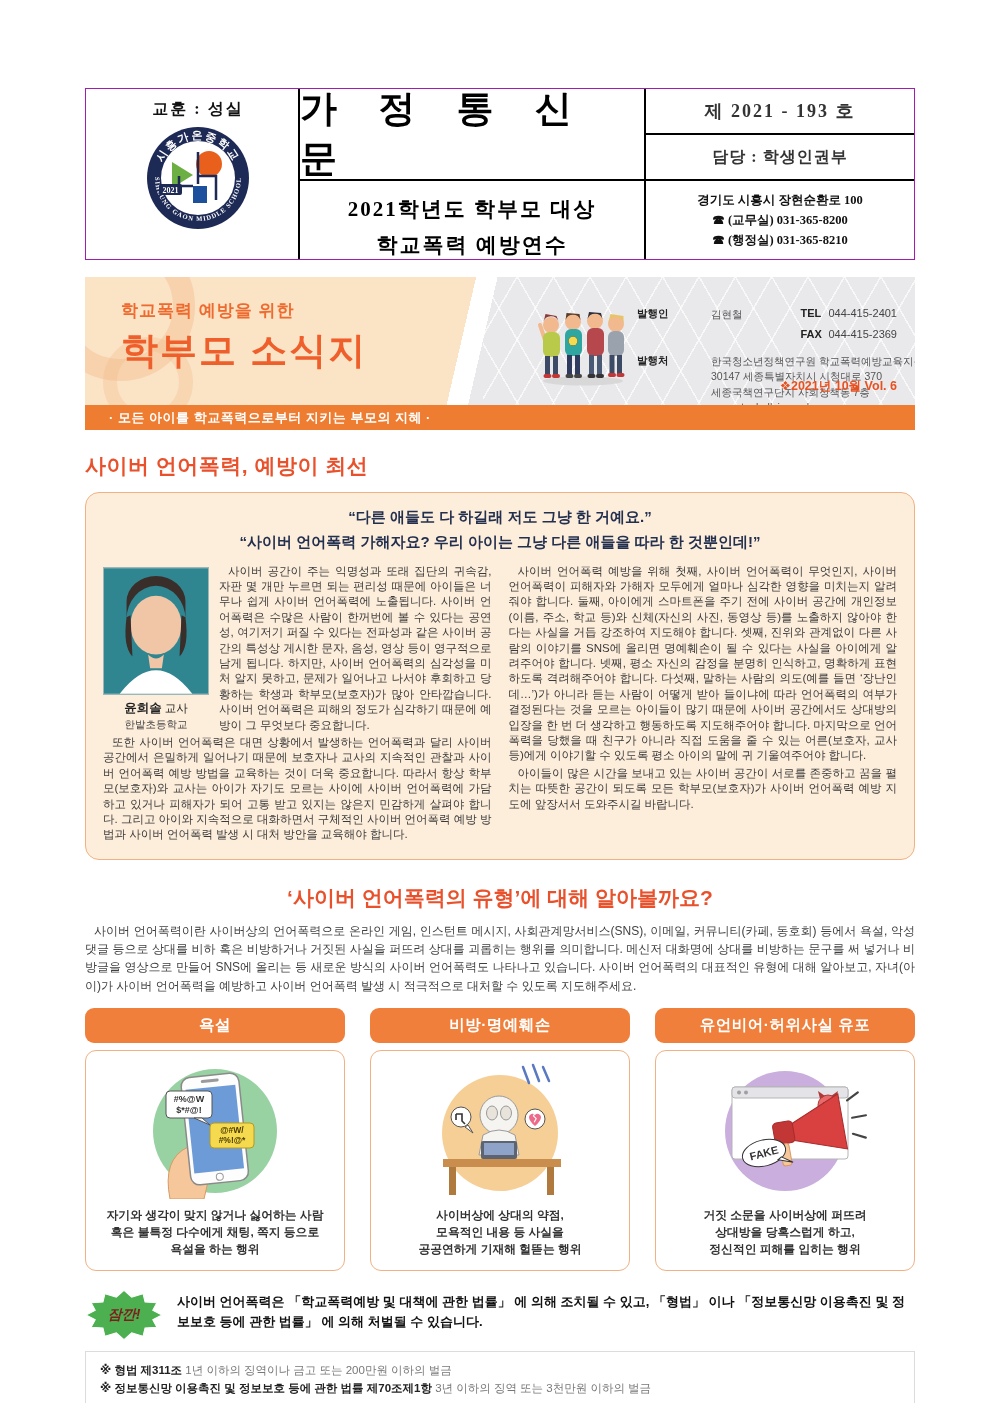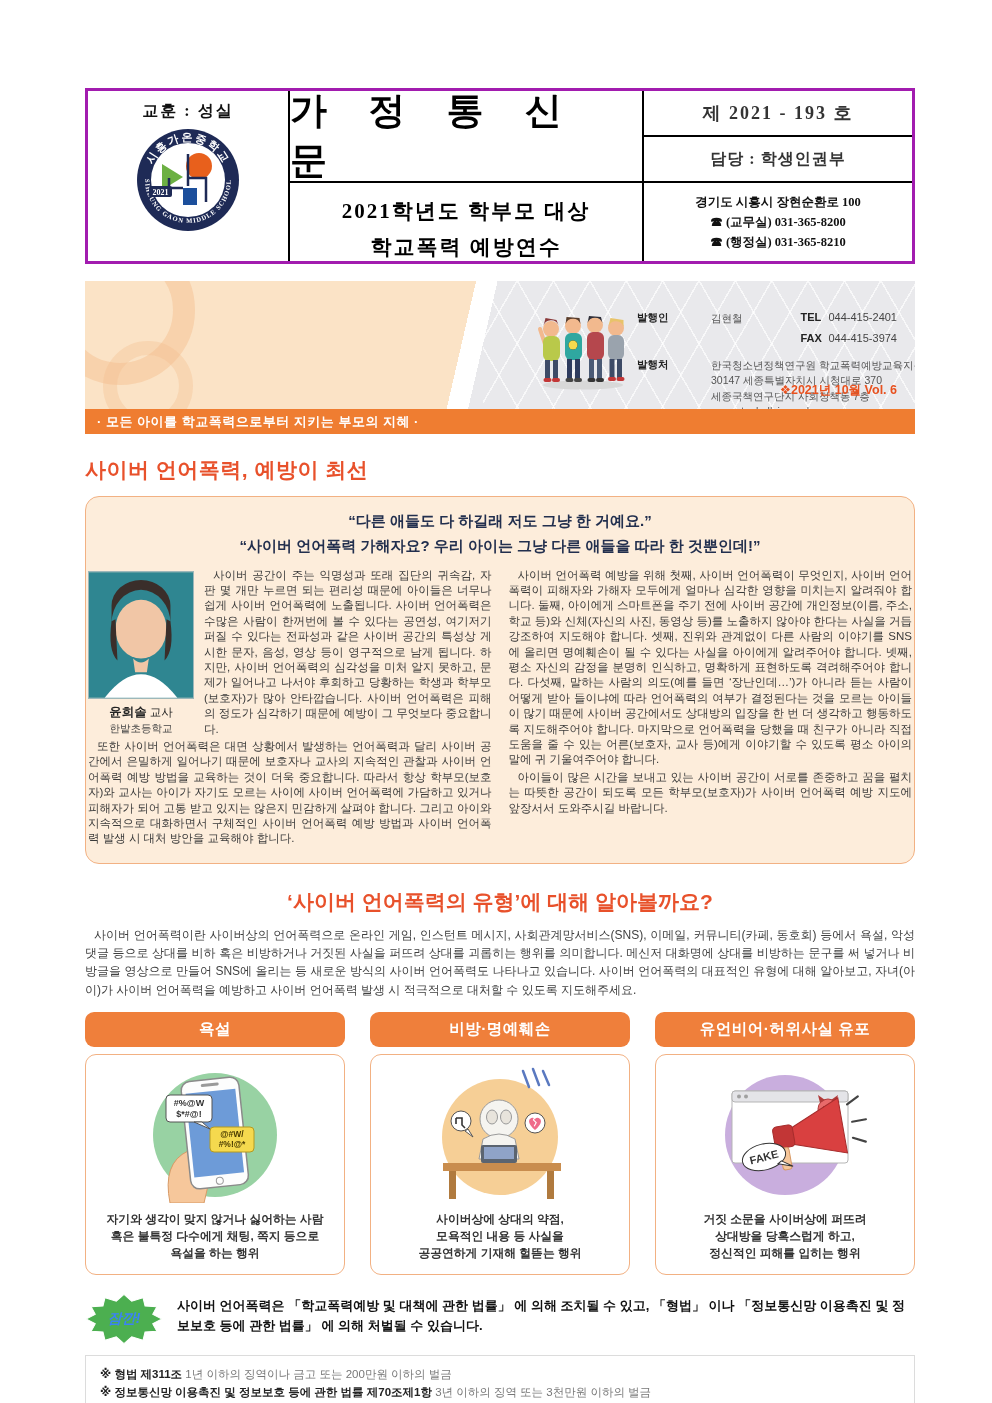--- a/index.html
+++ b/index.html
@@ -2,21 +2,21 @@
 <html lang="ko"><head>
 <meta charset="utf-8">
 <style>
   * { margin:0; padding:0; box-sizing:border-box; }
   html,body { background:#fff; }
   body { font-family:"Liberation Sans","DejaVu Sans",sans-serif; color:#333; }
   .page { position:relative; width:992px; height:1403px; margin:0 auto; background:#fff; overflow:hidden; }
   .content { position:absolute; left:85px; top:88px; width:830px; }
 
   
-  .hdr { display:grid; grid-template-columns:202px 1fr 268px; grid-template-rows:46px 44px 80px; border:3px solid #a21caf; font-family:"Liberation Serif","DejaVu Serif",serif; }
+  .hdr { display:grid; grid-template-columns:202px 1fr 268px; grid-template-rows:46px 44px 80px; border:1px solid #a21caf; font-family:"Liberation Serif","DejaVu Serif",serif;padding-left:12px; }
   .hdr-left { grid-row:1/4; border-right:2px solid #000; display:flex; flex-direction:column; align-items:center; padding-top:10px; }
   .motto { font-size:16px; letter-spacing:2px; color:#111; font-weight:bold; }
   .emblem { margin-top:6px; }
   .hdr-title { grid-column:2; grid-row:1/3; border-right:2px solid #000; display:flex; align-items:center; justify-content:center; font-size:37px; font-weight:bold; letter-spacing:16px; color:#000; }
   .hdr-sub { grid-column:2; grid-row:3; border-right:2px solid #000; border-top:2px solid #000; display:flex; flex-direction:column; align-items:center; justify-content:flex-end; gap:8px; font-size:21px; font-weight:bold; color:#000; letter-spacing:2px; }
   .hdr-r1 { grid-column:3; grid-row:1; border-bottom:2px solid #000; display:flex; align-items:center; justify-content:center; font-size:18px; font-weight:bold; letter-spacing:2px; }
   .hdr-r2 { grid-column:3; grid-row:2; display:flex; align-items:center; justify-content:center; font-size:16px; font-weight:bold; letter-spacing:1px; }
   .hdr-r3 { grid-column:3; grid-row:3; border-top:2px solid #000; display:flex; flex-direction:column; align-items:center; justify-content:center; gap:3px; font-size:12.5px; font-weight:bold; color:#111; }
 
   
@@ -32,25 +32,25 @@
   .banner-title { color:#ef5f2b; font-size:37px; font-weight:bold; letter-spacing:2px; margin-top:4px; }
   .banner-people { position:absolute; left:452px; top:18px; z-index:2; }
   .pub-info { position:absolute; left:552px; top:30px; z-index:2; display:grid; grid-template-columns:42px 250px; column-gap:8px; row-gap:7px; font-size:10.5px;gap:32px; }
   .pub-label { font-weight:bold; color:#222; }
   .pub-value { color:#555; line-height:1.45; }
   .pub-link { color:#555; text-decoration:none; }
   .tels { position:absolute; right:18px; top:30px; z-index:2; font-size:11px; color:#444; }
   .tels .tl { display:flex; margin-bottom:9px; }
   .tels .tlab { font-weight:bold; color:#222; width:28px; }
   .vol { position:absolute; right:18px; bottom:10px; z-index:2; color:#e8511f; font-size:12.5px; font-weight:bold; }
-  .strap { height:25px; background:#ef7d31; color:#fff; font-size:13px; font-weight:bold; display:flex; align-items:center; padding-left:12px; letter-spacing:.5px; }
+  .strap { height:25px; background:#ef7d31; color:#fff; font-size:13px; font-weight:bold; display:flex; align-items:center; padding-left:24px; letter-spacing:.5px; }
 
   
   .main-title { margin-top:22px; color:#e8512b; font-size:21px; font-weight:bold; letter-spacing:.5px; }
-  .article-box { margin-top:12px; background:#fdeddb; border:1.6px solid #f2b183; border-radius:14px; padding:12px 2px 14px; }
+  .article-box { margin-top:12px; background:#fdeddb; border:1.6px solid #f2b183; border-radius:14px; padding:12px 17px 14px; }
   .quotes { text-align:center; color:#222f4e; font-weight:bold; font-size:15px; line-height:1.65; }
   .cols { display:flex; gap:17px; margin-top:9px; }
   .col { flex:1; font-size:11.5px; line-height:1.34; color:#3a3a3a; text-align:justify; }
   .col p { text-indent:9px; margin-bottom:2px; }
   .author-box { float:left; width:106px; margin:3px 10px 3px 0; text-align:center; }
   .author-photo { width:106px; height:128px; border:1px solid #9db7b9; display:block; }
   .author-name { margin-top:5px; font-size:11.5px; color:#222; }
   .author-name b { font-size:12.5px; }
   .author-school { font-size:10.5px; color:#444; margin-top:1px; }
 
@@ -60,21 +60,21 @@
   .cards { display:flex; gap:25px; margin-top:13px; }
   .card { flex:1; display:flex; flex-direction:column; }
   .card-head { background:#ef7f3b; border-radius:9px; color:#fff; text-align:center; font-size:15.5px; font-weight:bold; padding:7px 0; letter-spacing:.5px; }
   .card-body { margin-top:7px; background:#fff; border:1.6px solid #f2b183; border-radius:11px; padding:10px 6px 12px; text-align:center; flex:1; }
   .card-art { display:block; margin:0 auto; }
   .card-cap { margin-top:8px; font-size:11.8px; font-weight:bold; color:#333; line-height:1.45; white-space:pre-line; }
 
   
   .notice { display:flex; align-items:flex-start; gap:14px; margin-top:18px; }
   .burst { position:relative; flex:0 0 78px; height:52px; }
-  .burst-label { position:absolute; inset:0; display:flex; align-items:center; justify-content:center; color:#3b82f6; font-weight:bold; font-size:14px; font-style:italic; }
+  .burst-label { position:absolute; inset:0; display:flex; align-items:center; justify-content:center; color:#7f1d1d; font-weight:bold; font-size:14px; font-style:italic; }
   .notice-text { font-size:13px; font-weight:bold; color:#111; line-height:1.55; padding-top:3px; }
   .law-box { margin-top:10px; border:1.5px solid #dcdcdc; padding:9px 14px; }
   .law-line { font-size:11.5px; line-height:1.6; }
   .law-line .lb { font-weight:bold; color:#222; }
   .law-line .lr { color:#777; }
 </style>
 </head>
 <body>
 
 <div class="page">
@@ -115,20 +115,24 @@
         <div>경기도 시흥시 장현순환로 100</div>
         <div>☎ (교무실) 031-365-8200</div>
         <div>☎ (행정실) 031-365-8210</div>
       </div>
     </div>
 
     <div class="banner">
       <div class="ring1"></div>
       <div class="ring2"></div>
       <div class="banner-hex"></div>
+      <div class="banner-left">
+        <div class="banner-tag">학교폭력 예방을 위한</div>
+        <div class="banner-title">학부모 소식지</div>
+      </div>
       <svg class="banner-people" width="92" height="92" viewBox="0 0 92 92">
         <ellipse cx="46" cy="86" rx="40" ry="4.5" fill="#d8d8d8"></ellipse>
 
         <path d="M8 45 L3 30" stroke="#f2b98e" stroke-width="4" stroke-linecap="round"></path>
         <circle cx="14" cy="30" r="8" fill="#f2b98e"></circle>
           <path d="M6.5 27 a8 8 0 0 1 15 -1 l-2 -5 -11 -2z" fill="#8a3a3a"></path>
         <rect x="6" y="37" width="17" height="25" rx="6" fill="#b9c94a"></rect>
         <rect x="8" y="61" width="5" height="20" fill="#3d4a66"></rect>
           <rect x="16" y="61" width="5" height="20" fill="#3d4a66"></rect>
         <rect x="6.5" y="79" width="8" height="4" rx="2" fill="#c23636"></rect>
@@ -171,21 +175,21 @@
           <a href="#" class="pub-link">www.stopbullying.re.kr</a>
         </div>
       </div>
       <div class="tels">
         <div class="tl">
             <span class="tlab">TEL</span>
             <span>044-415-2401</span>
           </div>
         <div class="tl">
             <span class="tlab">FAX</span>
-            <span>044-415-3974</span>
+            <span>044-415-2369</span>
           </div>
       </div>
       <div class="vol">❖2021년 10월 Vol. 6</div>
     </div>
     <div class="strap">· 모든 아이를 학교폭력으로부터 지키는 부모의 지혜 ·</div>
 
     <div class="main-title">사이버 언어폭력, 예방이 최선</div>
     <div class="article-box">
       <div class="quotes">
         <div>“다른 애들도 다 하길래 저도 그냥 한 거예요.”</div>

